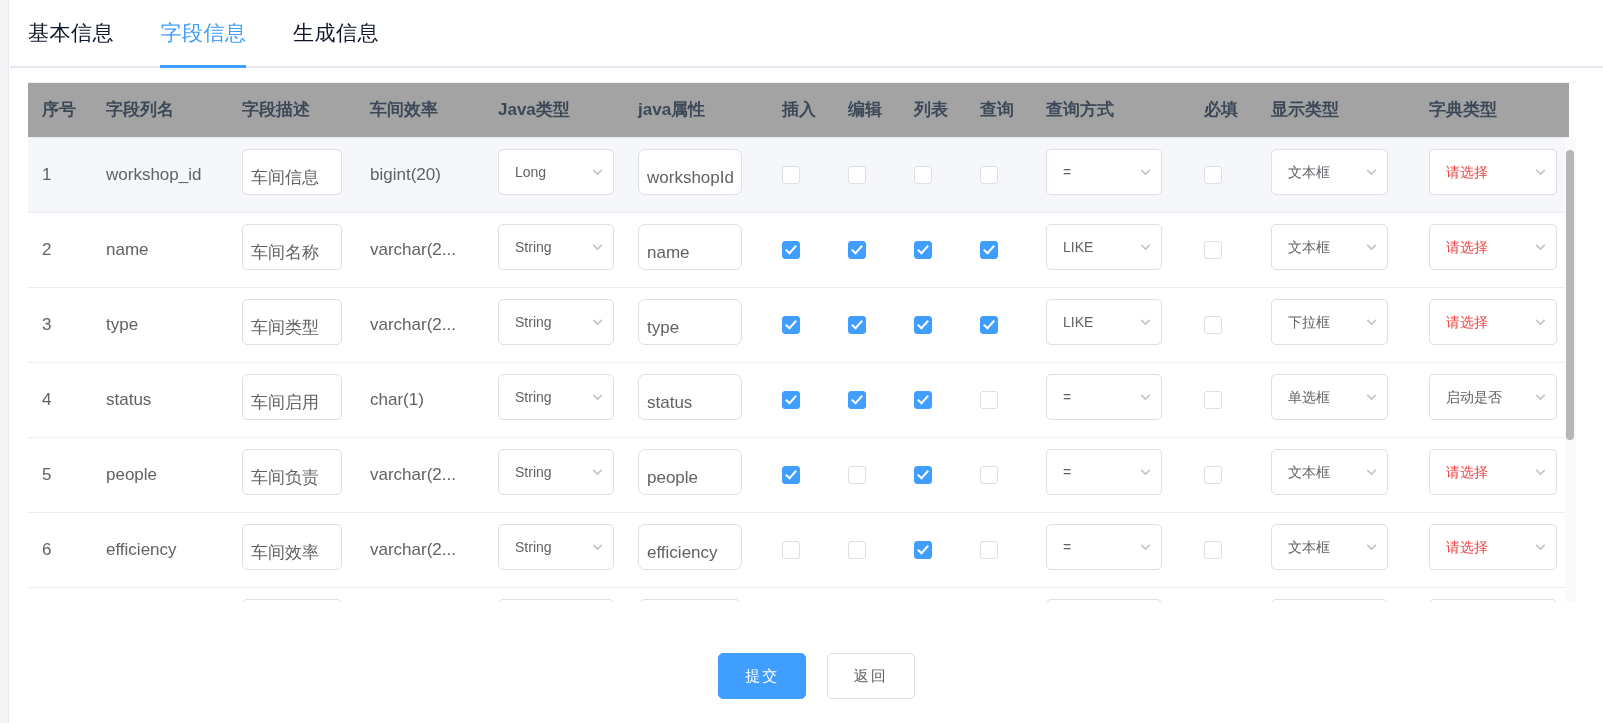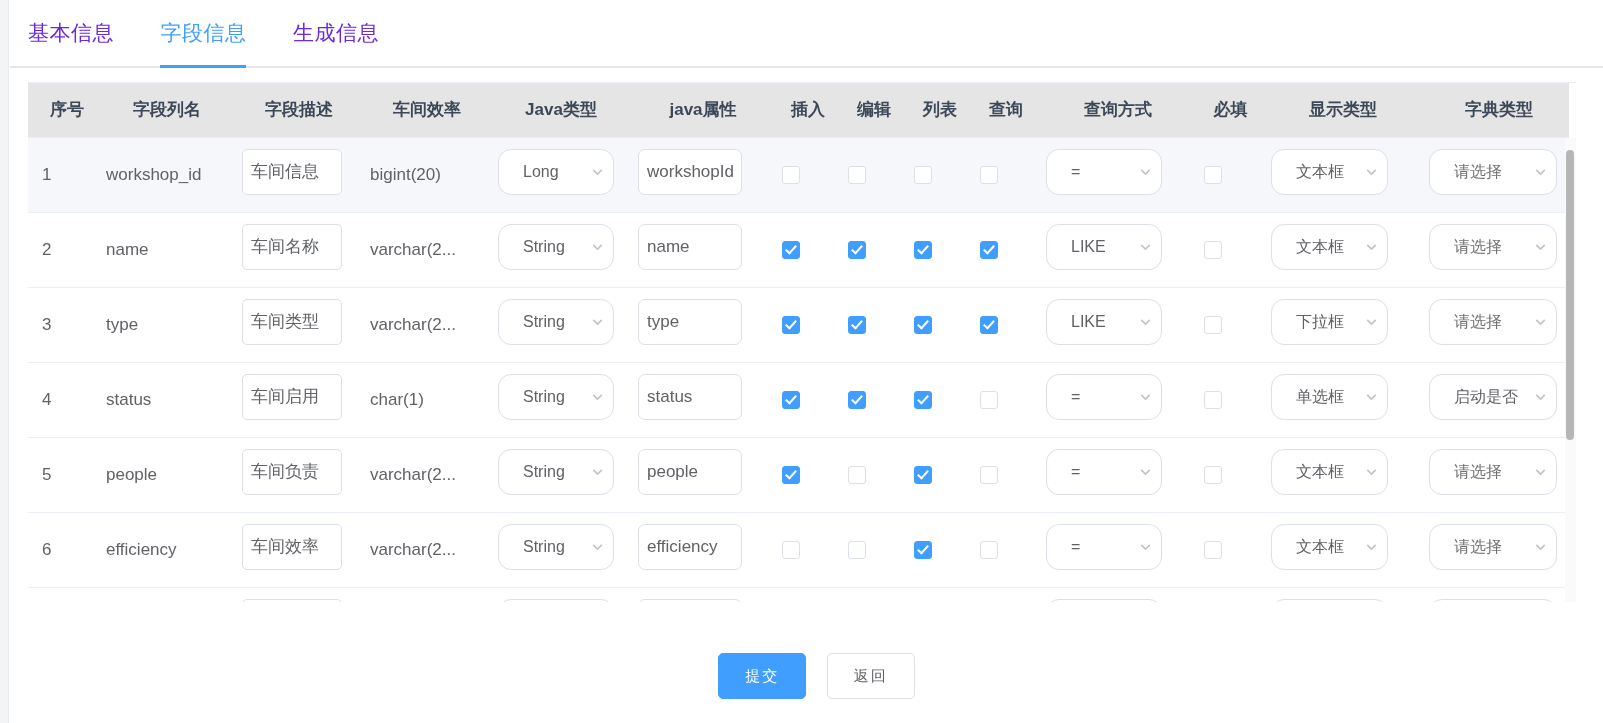--- a/index.html
+++ b/index.html
@@ -37,21 +37,21 @@
     padding-left: 18px;
     border-bottom: 2px solid #e4e7ed;
   }
   .tab {
     display: inline-block;
     height: 66px;
     line-height: 66px;
     padding: 0 0px;
     margin-right: 42px;
     font-size: 21px;
-    color: #6d28d9;
+    color: #0f172a;
     cursor: pointer;
     position: relative;
     letter-spacing: 0.5px;
   }
   .tab.active { color: #409eff; }
   .tab.active::after {
     content: "";
     position: absolute;
     left: 0; right: 0; bottom: -2px;
     height: 3px;
@@ -66,25 +66,25 @@
     height: 520px;
     overflow: hidden;
     border-top: 1px solid #ebeef5;
   }
   table.grid {
     border-collapse: collapse;
     width: 1527px;
     table-layout: fixed;
   }
   table.grid thead th {
-    background: #e5e5e5;
+    background: #a3a3a3;
     color: #3c4858;
     font-size: 17px;
     font-weight: bold;
-    text-align: center;
+    text-align: left;
     height: 54px;
     padding: 0 0 0 14px;
     border-bottom: 1px solid #ebeef5;
     white-space: nowrap;
   }
   table.grid tbody td {
     height: 75px;
     padding: 0 0 0 14px;
     border-bottom: 1px solid #ebeef5;
     font-size: 17px;
@@ -112,45 +112,45 @@
   .txtbox {
     display: inline-block;
     width: 100px;
     height: 46px;
     line-height: 44px;
     border: 1px solid #dcdfe6;
     border-radius: 5px;
     background: #fff;
     color: #606266;
     font-size: 17px;
-    padding: 0 8px;
+    padding: 6px 8px;
     overflow: hidden;
     white-space: nowrap;
   }
   .txtbox.wide { width: 104px; border-radius: 7px; }
 
   .sel {
     display: inline-block;
     position: relative;
     height: 46px;
     border: 1px solid #dcdfe6;
-    border-radius: 13px;
+    border-radius: 5px;
     background: #fff;
-    font-size: 16px;
+    font-size: 14px;
     color: #606266;
-    padding: 0 30px 0 24px;
+    padding: 0 30px 0 16px;
     line-height: 44px;
     overflow: hidden;
     white-space: nowrap;
   }
   .sel.w-java { width: 116px; }
   .sel.w-qm   { width: 116px; }
   .sel.w-disp { width: 117px; }
   .sel.w-dict { width: 128px; }
-  .sel.placeholder { color: #737373; }
+  .sel.placeholder { color: #ef4444; }
   .sel .caret {
     position: absolute;
     right: 9px; top: 50%;
     transform: translateY(-50%);
     width: 13px; height: 13px;
     color: #c0c4cc;
   }
   .sel .caret svg { display: block; width: 13px; height: 13px; }
 
   .ckbox {

